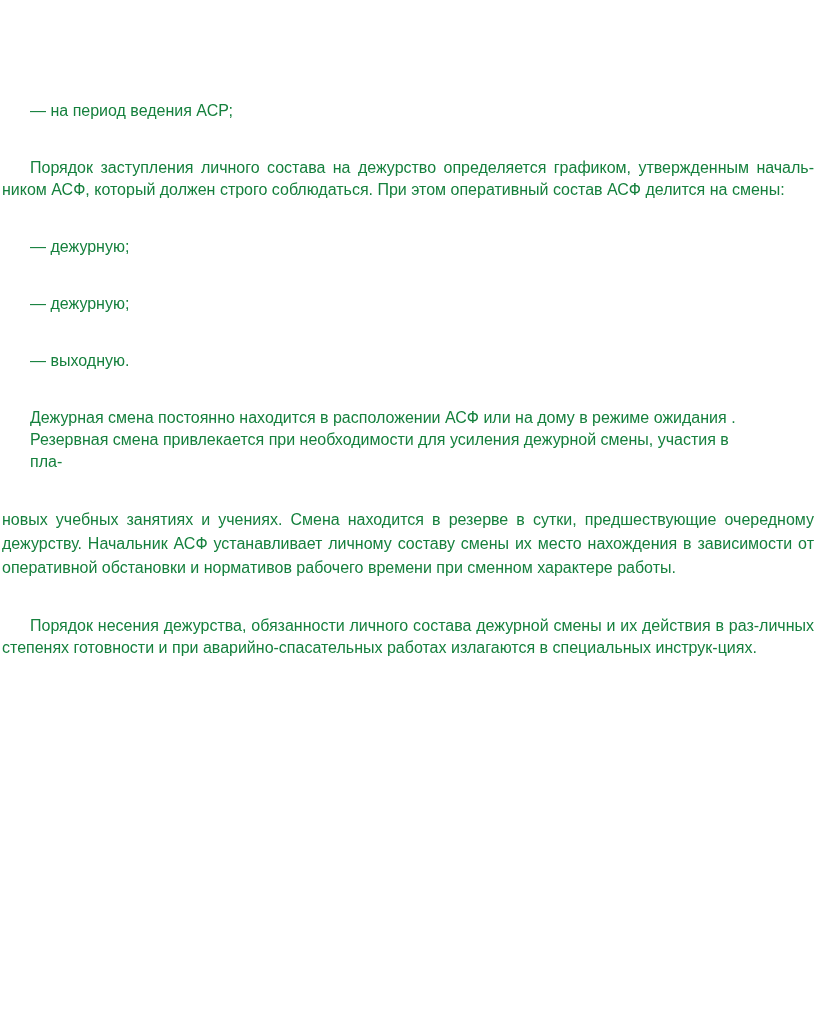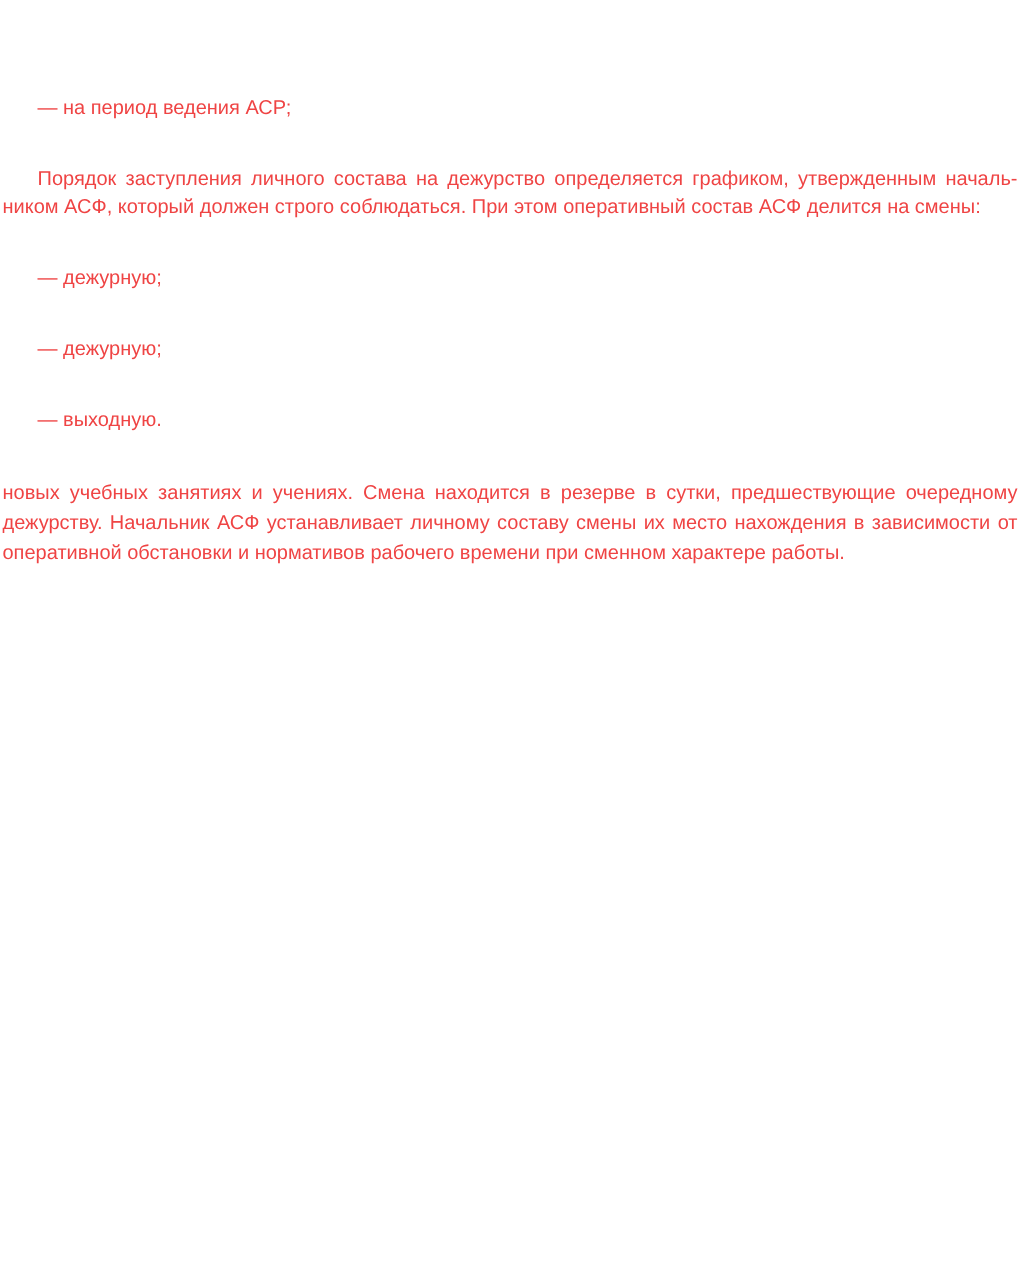--- a/index.html
+++ b/index.html
@@ -3,38 +3,42 @@
 <meta charset="utf-8">
 <style>
   * { margin: 0; padding: 0; box-sizing: border-box; }
   html, body { background: #ffffff; }
   .page {
     position: relative;
     width: 816px;
     height: 1021px;
     margin: 0 auto;
     background: #ffffff;
-    padding: 76px 2px 0 2px;
+    padding: 100px 2px 0 2px;
     font-family: "Liberation Sans", "DejaVu Sans", sans-serif;
     font-size: 16px;
     line-height: 22px;
-    color: #ef4444;
+    color: #15803d;
     overflow: hidden;
   }
   .para { margin-bottom: 35px; }
   .list { margin-left: 28px; }
   .indent { text-indent: 28px; }
   .justify { text-align: justify; }
   .justify-indent { text-align: justify; text-indent: 28px; }
   .block-left { margin-left: 28px; white-space: pre-line; }
   .lh-lg { line-height: 24px; }
 </style>
 </head>
 <body>
 
 <div class="page">
   <p class="para list">— на период ведения АСР;</p>
   <p class="para justify-indent">Порядок заступления личного состава на дежурство определяется графиком, утвержденным началь-ником АСФ, который должен строго соблюдаться. При этом оперативный состав АСФ делится на смены:</p>
   <p class="para list">— дежурную;</p>
   <p class="para list">— дежурную;</p>
   <p class="para list">— выходную.</p>
+  <p class="para block-left">Дежурная смена постоянно находится в расположении АСФ или на дому в режиме ожидания .
+Резервная смена привлекается при необходимости для усиления дежурной смены, участия в
+пла-</p>
   <p class="para justify lh-lg">новых учебных занятиях и учениях. Смена находится в резерве в сутки, предшествующие очередному дежурству. Начальник АСФ устанавливает личному составу смены их место нахождения в зависимости от оперативной обстановки и нормативов рабочего времени при сменном характере работы.</p>
+  <p class="para justify-indent">Порядок несения дежурства, обязанности личного состава дежурной смены и их действия в раз-личных степенях готовности и при аварийно-спасательных работах излагаются в специальных инструк-циях.</p>
 </div>
 
 </body></html>

